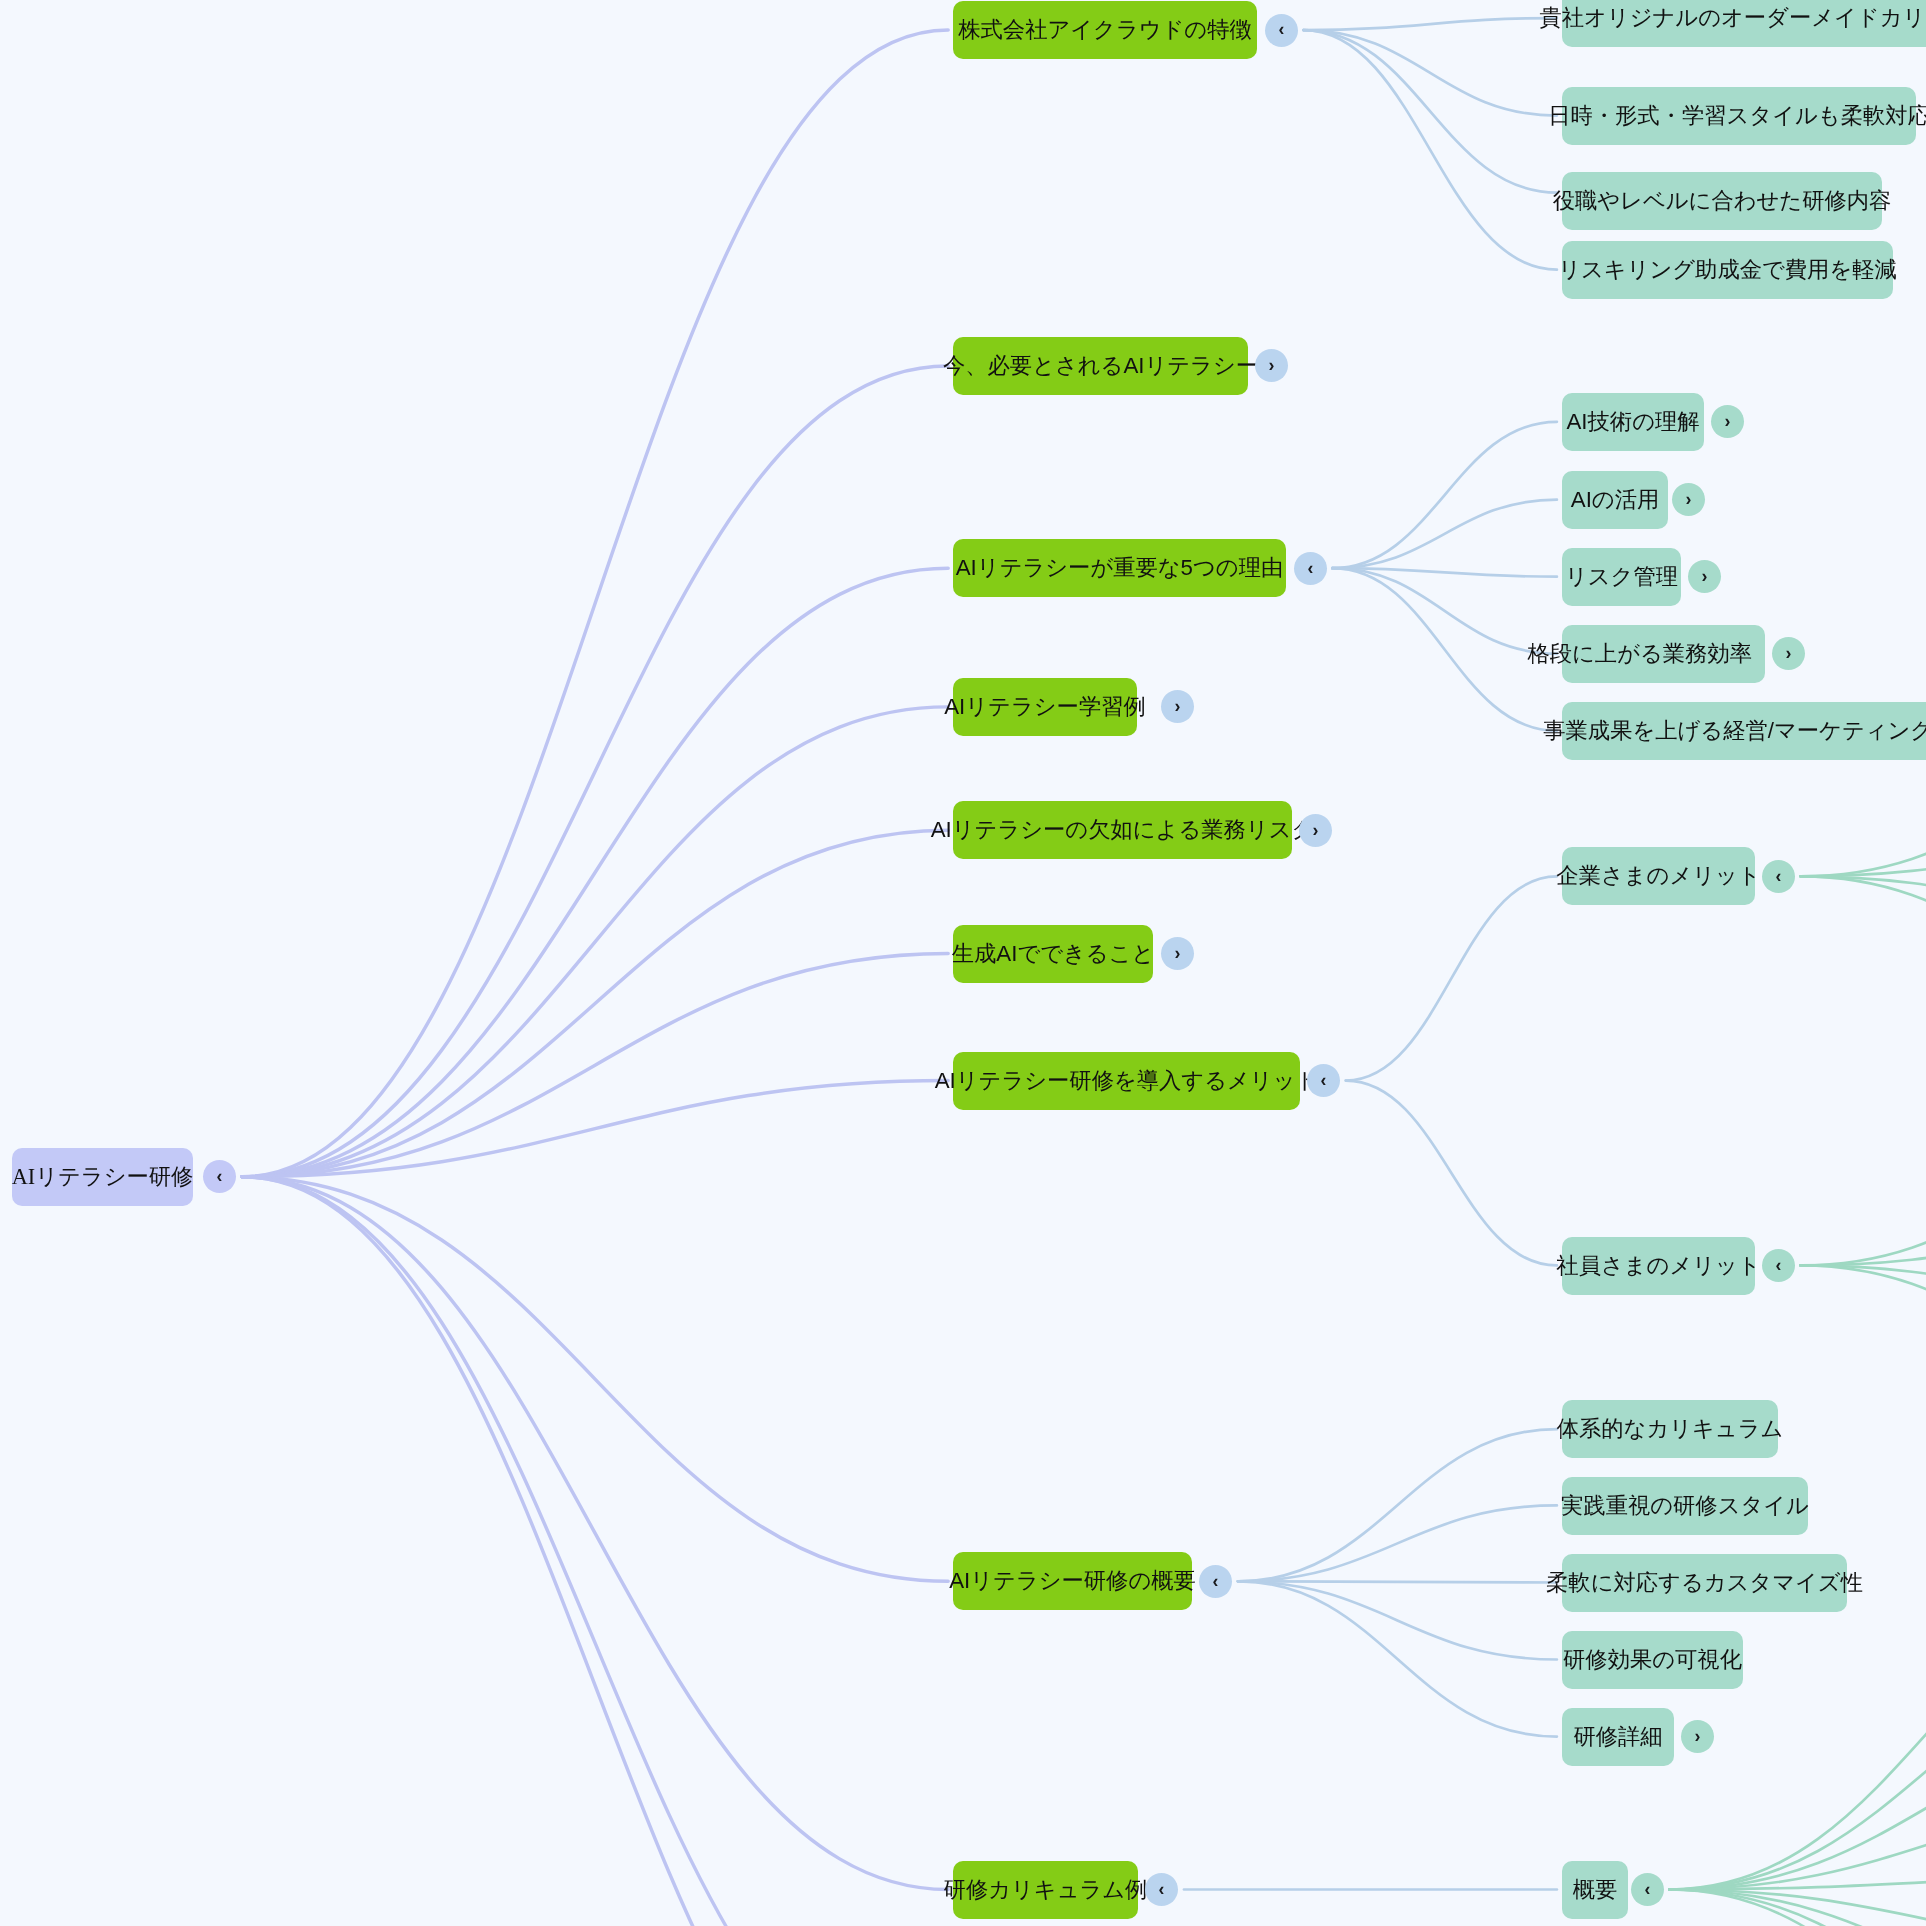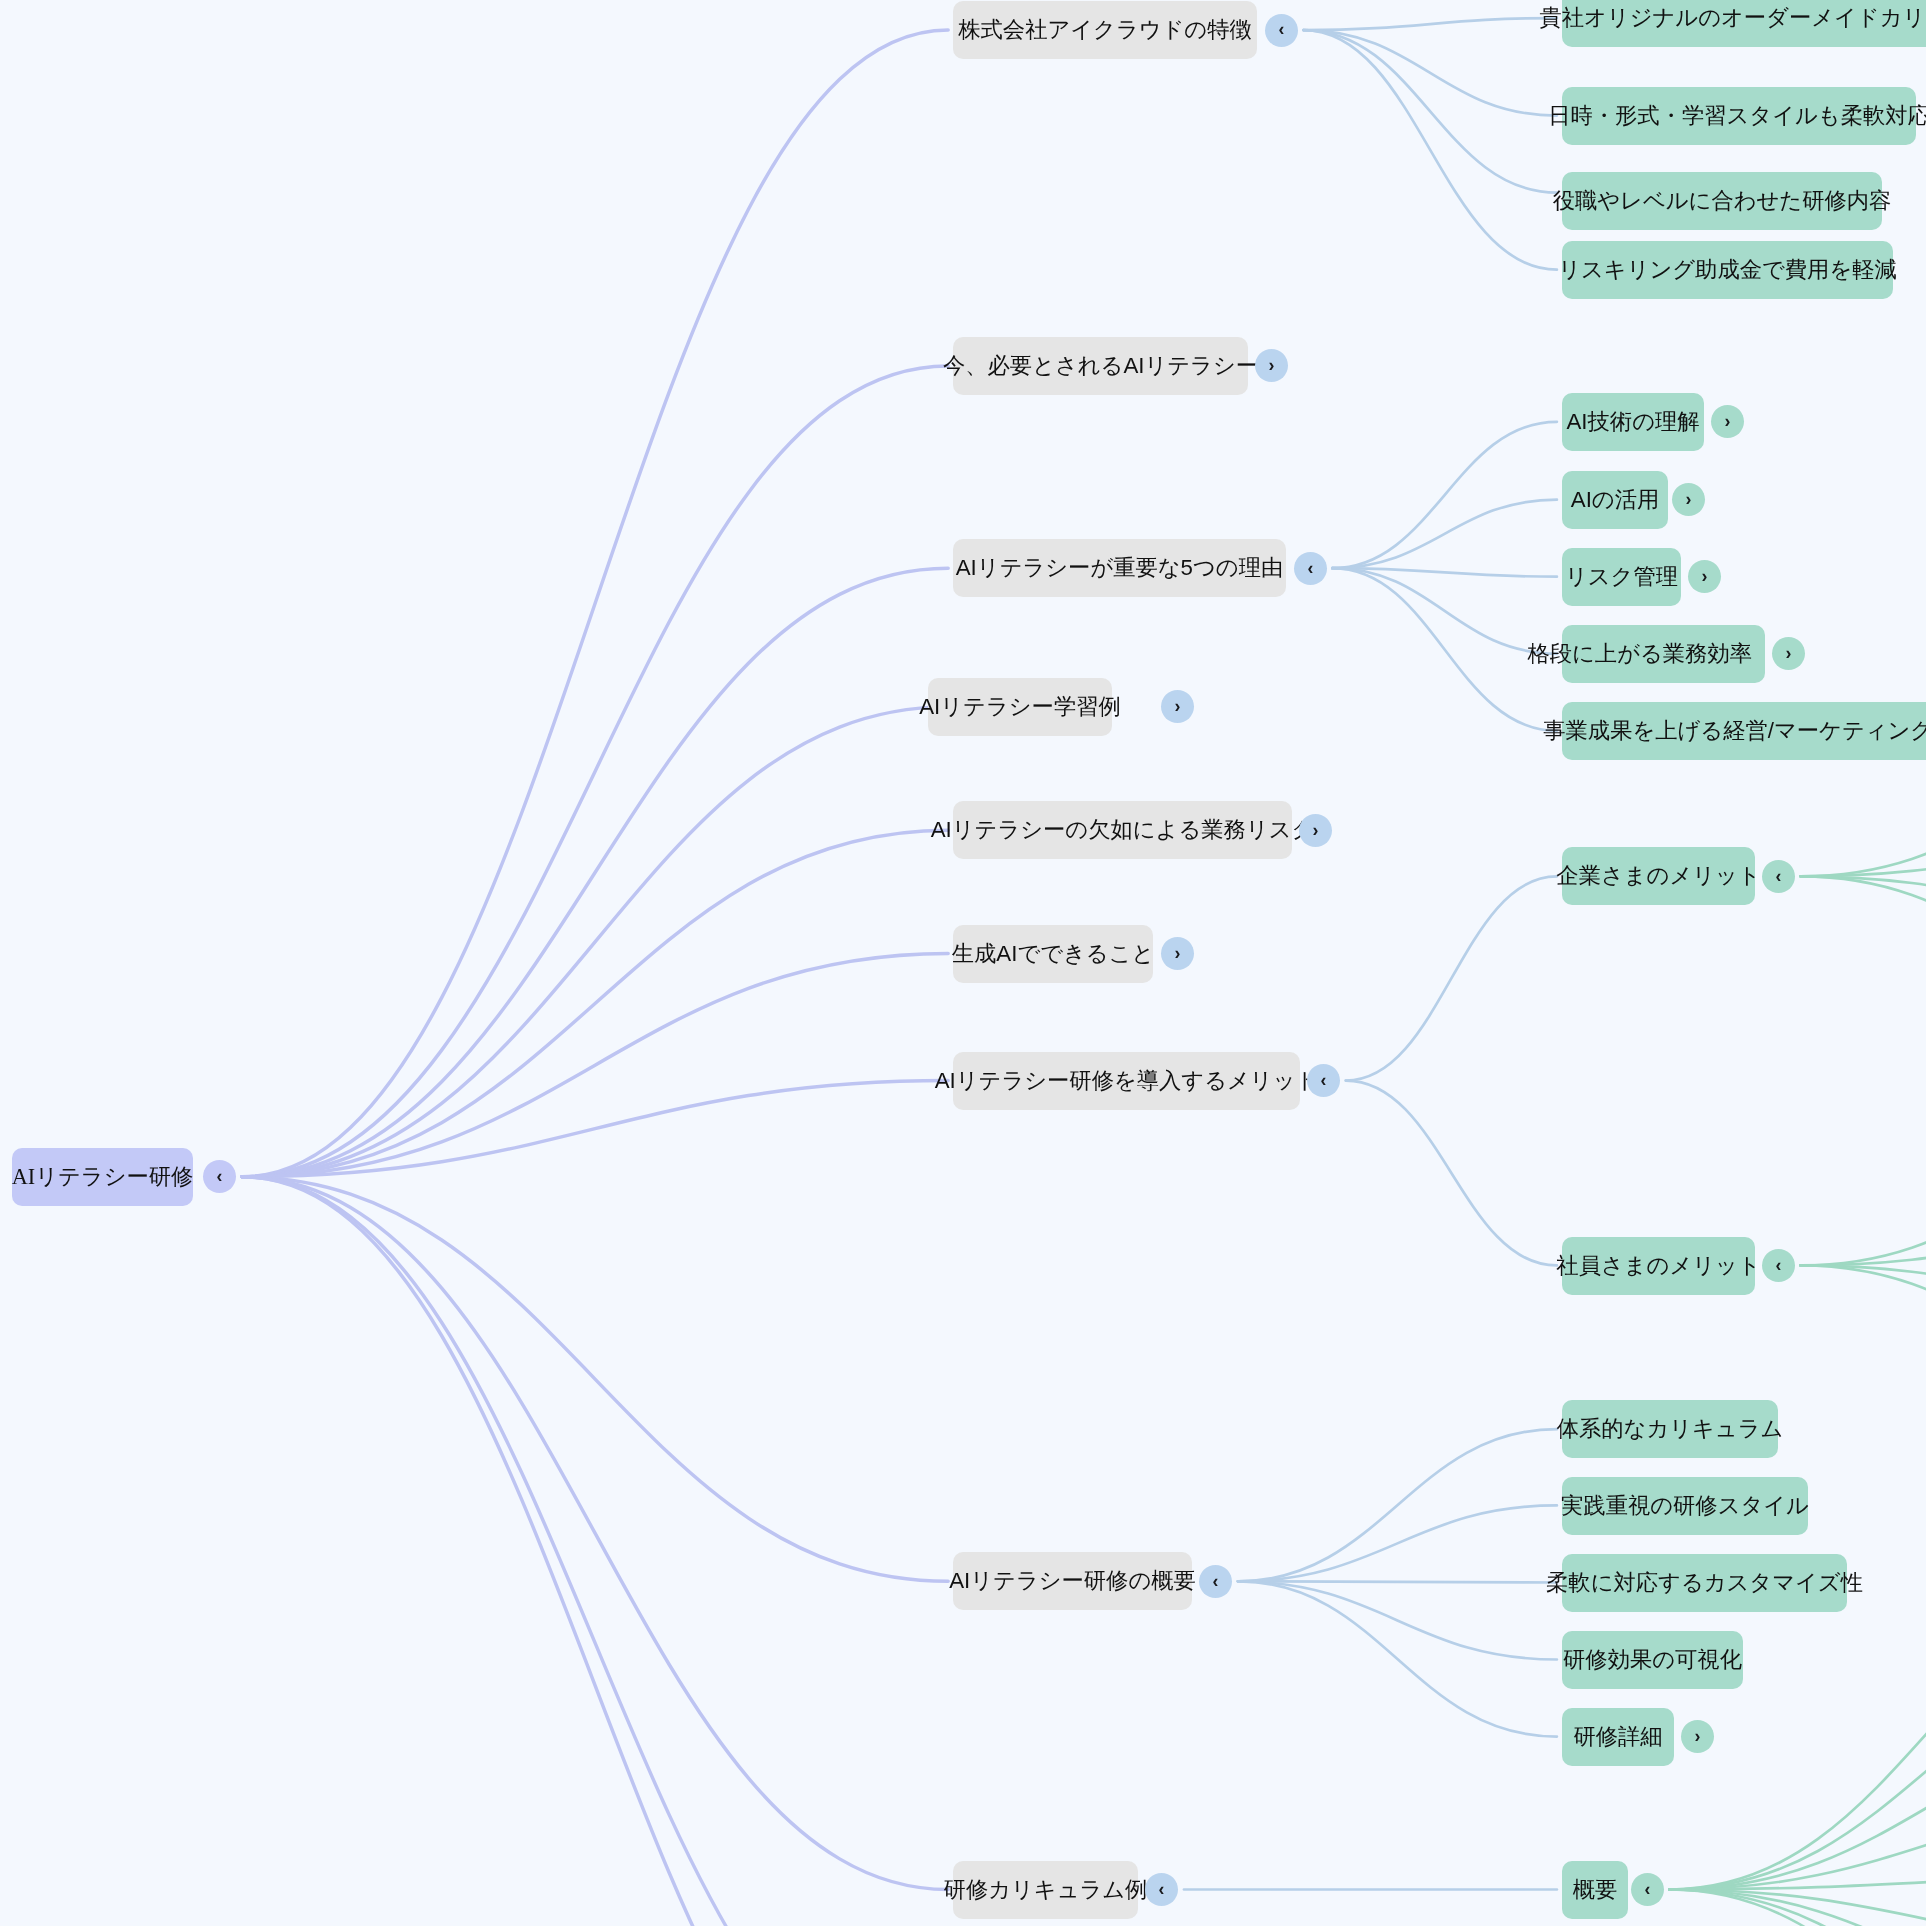--- a/index.html
+++ b/index.html
@@ -16,21 +16,21 @@
     position:absolute;
     display:flex;align-items:center;justify-content:center;
     border-radius:10px;
     box-sizing:border-box;
     color:#111111;
     white-space:nowrap;
     line-height:1;
     padding:0 13px;
   }
   .node.lvl0{background:#c3c9f7;font-size:22.3px;height:58px;}
-  .node.lvl1{background:#e5e5e5;font-size:22.3px;height:58px;}
+  .node.lvl1{background:#84cc16;font-size:22.3px;height:58px;}
   .node.lvl2{background:#a6dbcb;font-size:22.3px;height:58px;}
   .toggle{
     position:absolute;
     width:33px;height:33px;border-radius:50%;
     display:flex;align-items:center;justify-content:center;
     font-size:17.7px;font-weight:bold;color:#18181b;
     line-height:1;
     cursor:pointer;
     font-family:"Liberation Sans","DejaVu Sans",sans-serif;
   }
@@ -133,21 +133,21 @@
         <span>リスク管理</span>
       </div>
       <div class="toggle t2" style="left: 1688px; top: 560px;">›</div>
       <div class="node lvl2" style="left: 1562px; top: 625px; width: 203px; justify-content: flex-end;">
         <span>格段に上がる業務効率</span>
       </div>
       <div class="toggle t2" style="left: 1772px; top: 637px;">›</div>
       <div class="node lvl2" style="left: 1562px; top: 702px; width: 397px;">
         <span>事業成果を上げる経営/マーケティング戦略</span>
       </div>
-      <div class="node lvl1" style="left: 928px; top: 678px; width: 184px;">
+      <div class="node lvl1" style="left: 953px; top: 678px; width: 184px;">
         <span>AIリテラシー学習例</span>
       </div>
       <div class="toggle t1" style="left: 1161px; top: 690px;">›</div>
       <div class="node lvl1" style="left: 953px; top: 801px; width: 339px;">
         <span>AIリテラシーの欠如による業務リスク</span>
       </div>
       <div class="toggle t1" style="left: 1299px; top: 814px;">›</div>
       <div class="node lvl1" style="left: 953px; top: 925px; width: 200px;">
         <span>生成AIでできること</span>
       </div>

